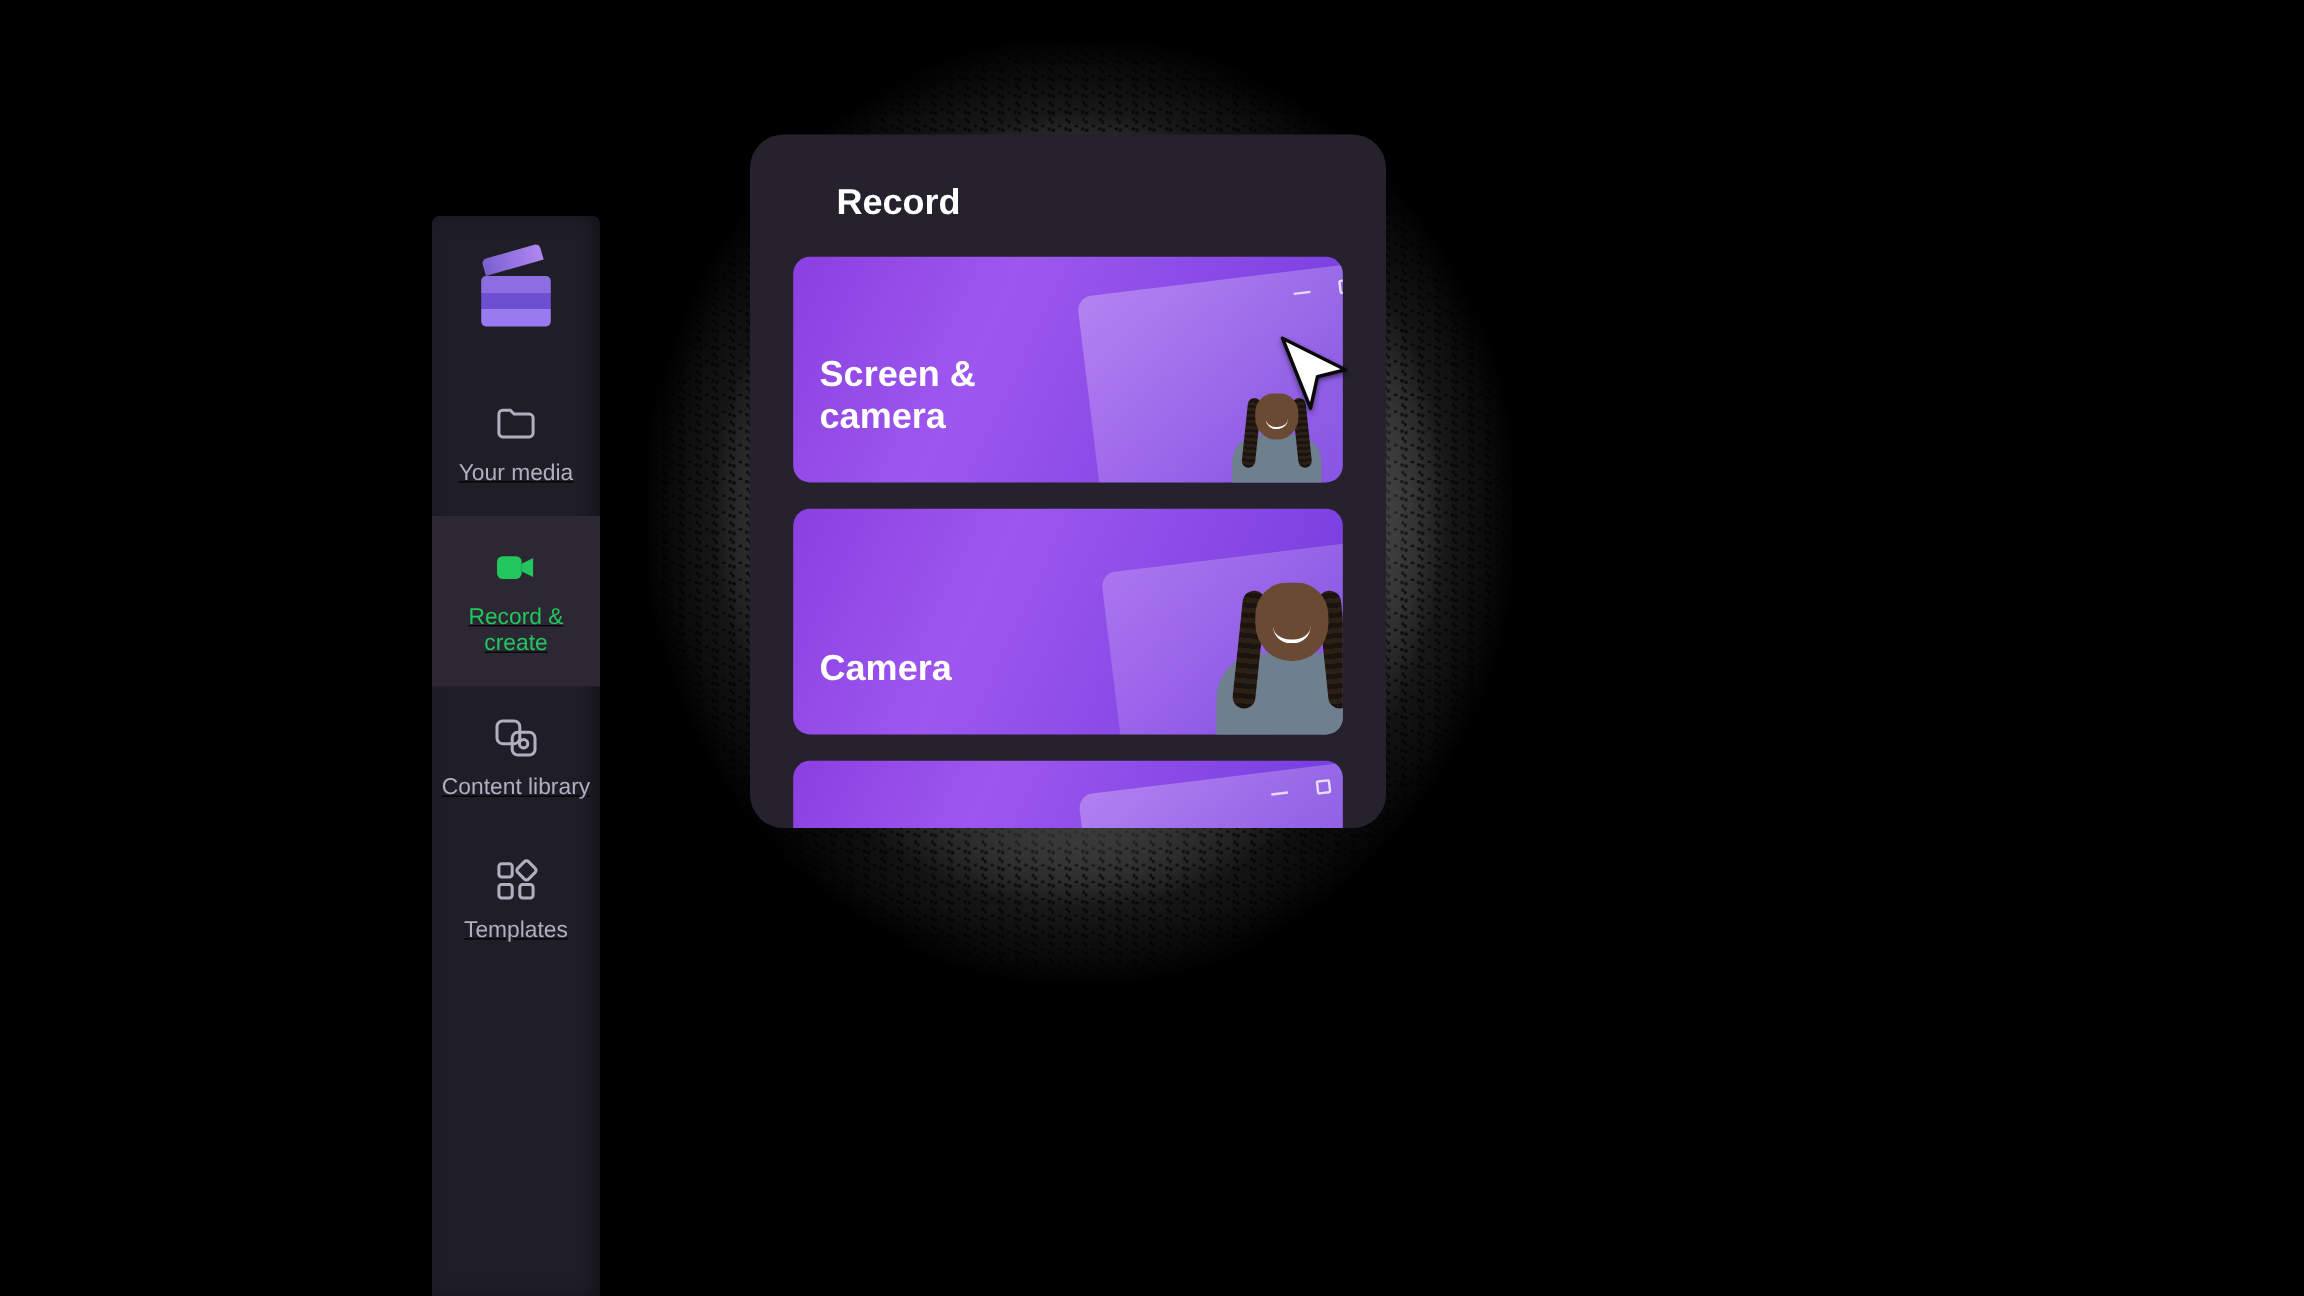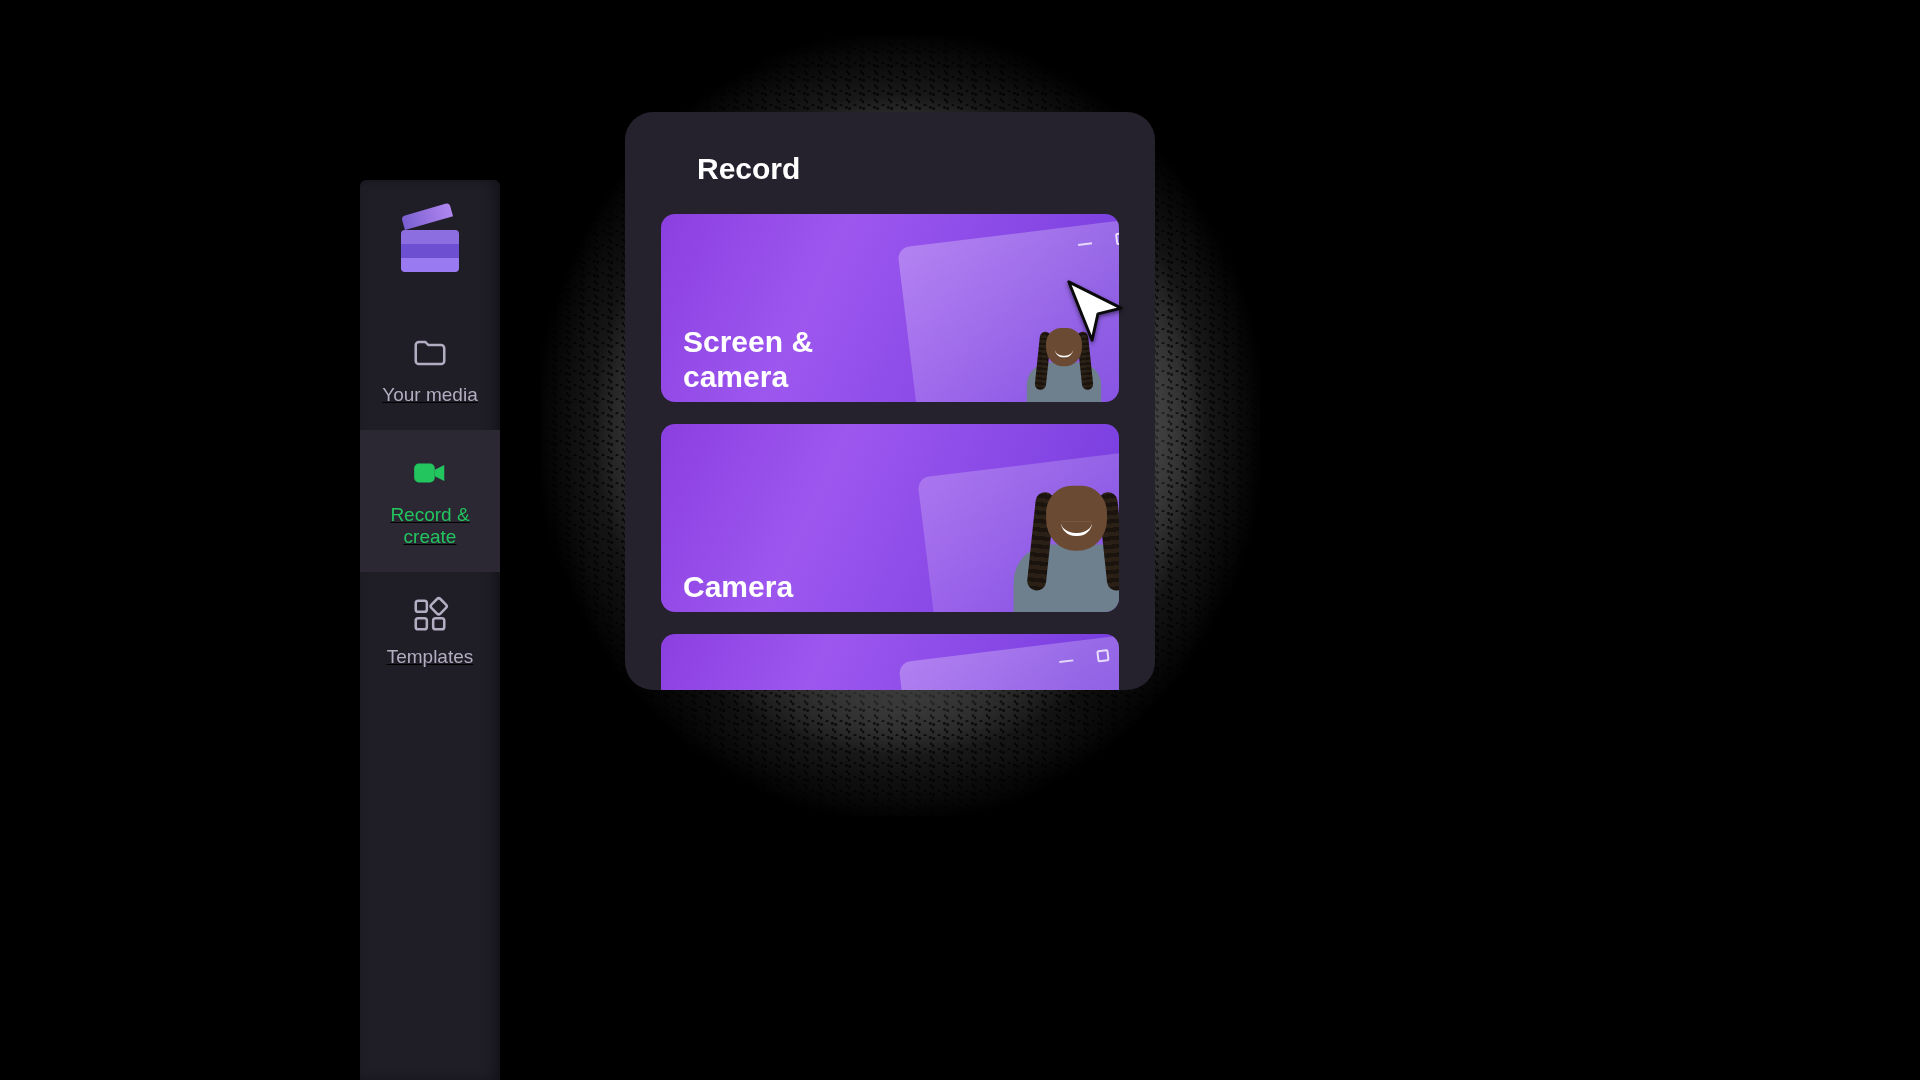--- a/index.html
+++ b/index.html
@@ -151,21 +151,21 @@
     border-radius: 14px;
     margin: 0 0 22px 0;
     overflow: hidden;
     background: linear-gradient(115deg,#8b3fe0 0%, #9d57ef 35%, #7a3fe0 90%);
     cursor: pointer;
   }
   .card.partial { height: 74px; margin-bottom:0; }
   .card-title {
     position: absolute;
     left: 22px;
-    bottom: 8px;
+    bottom: 37px;
     color: #fff;
     font-size: 30px;
     font-weight: 600;
     line-height: 1.15;
     max-width: 180px;
   }
 
   
   .tilt-window {
     position: absolute;
@@ -254,20 +254,30 @@
   <div class="nav-item active">
     <span class="nav-icon">
       <svg viewBox="0 0 24 24" fill="currentColor">
         <rect x="2" y="6" width="13" height="12" rx="3"></rect>
         <path d="M15 10l6-3v10l-6-3z"></path>
       </svg>
     </span>
     <span>Record &amp; create</span>
   </div>
 
+  <div class="nav-item">
+    <span class="nav-icon">
+      <svg viewBox="0 0 24 24" fill="none" stroke="currentColor" stroke-width="1.6">
+        <rect x="2" y="3" width="12" height="12" rx="3"></rect>
+        <rect x="10" y="9" width="12" height="12" rx="3"></rect>
+        <circle cx="16" cy="15" r="2.2"></circle>
+      </svg>
+    </span>
+    <span>Content library</span>
+  </div>
 
   <div class="nav-item">
     <span class="nav-icon">
       <svg viewBox="0 0 24 24" fill="none" stroke="currentColor" stroke-width="1.6">
         <rect x="3" y="3" width="7" height="7" rx="1.5"></rect>
         <rect x="3" y="14" width="7" height="7" rx="1.5"></rect>
         <rect x="14" y="14" width="7" height="7" rx="1.5"></rect>
         <rect x="13.5" y="2.5" width="8" height="8" rx="1.5" transform="rotate(45 17.5 6.5)"></rect>
       </svg>
     </span>

